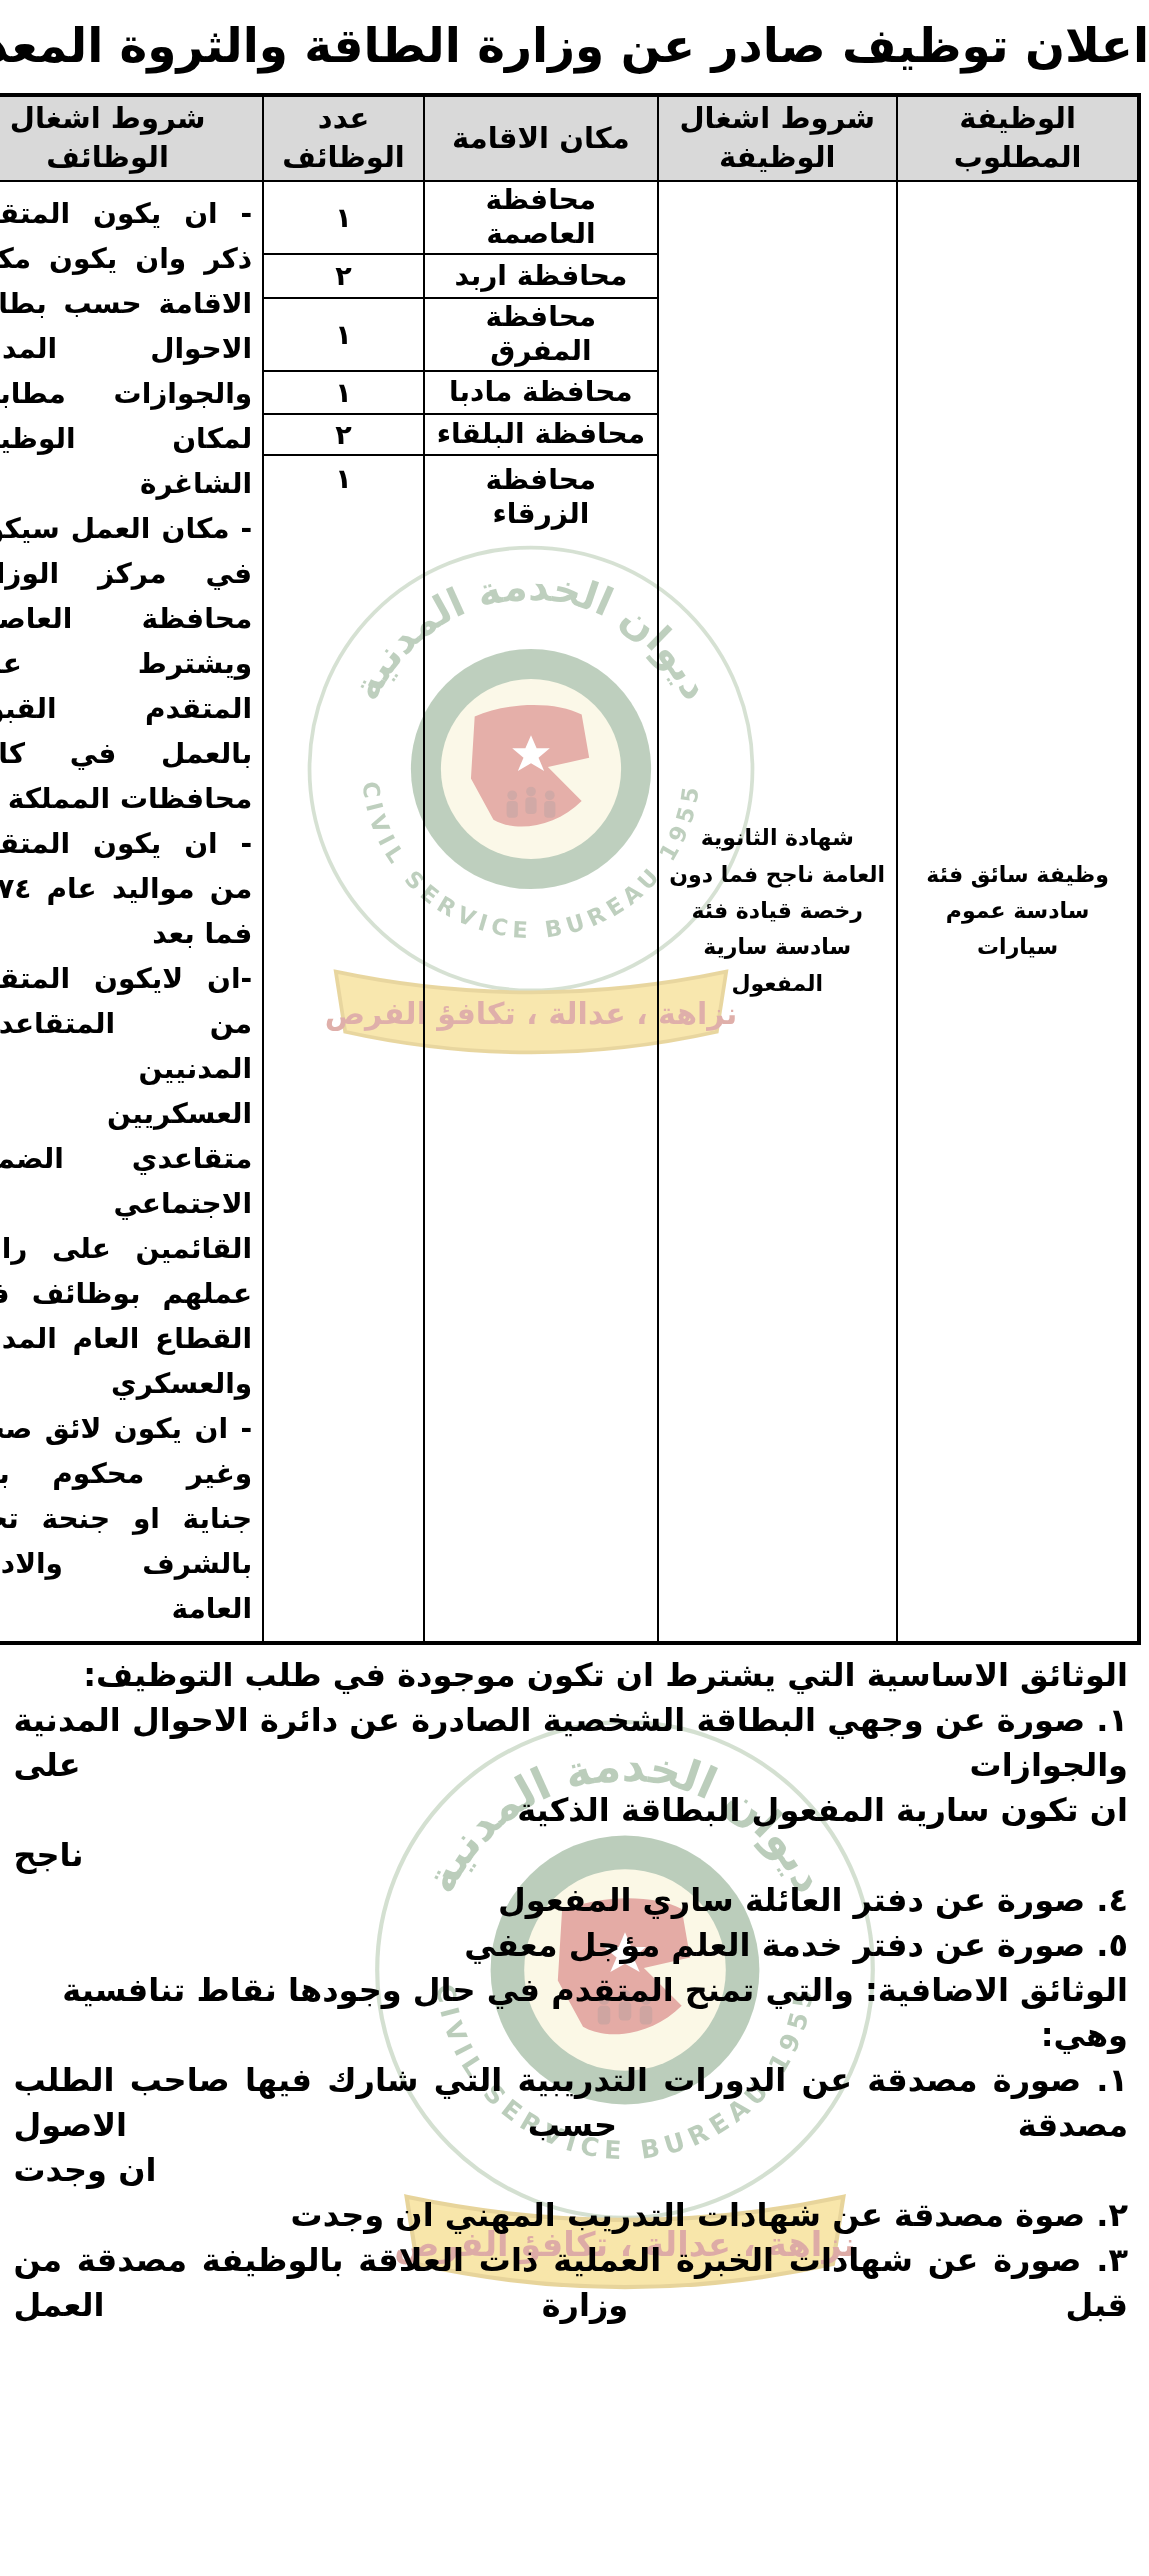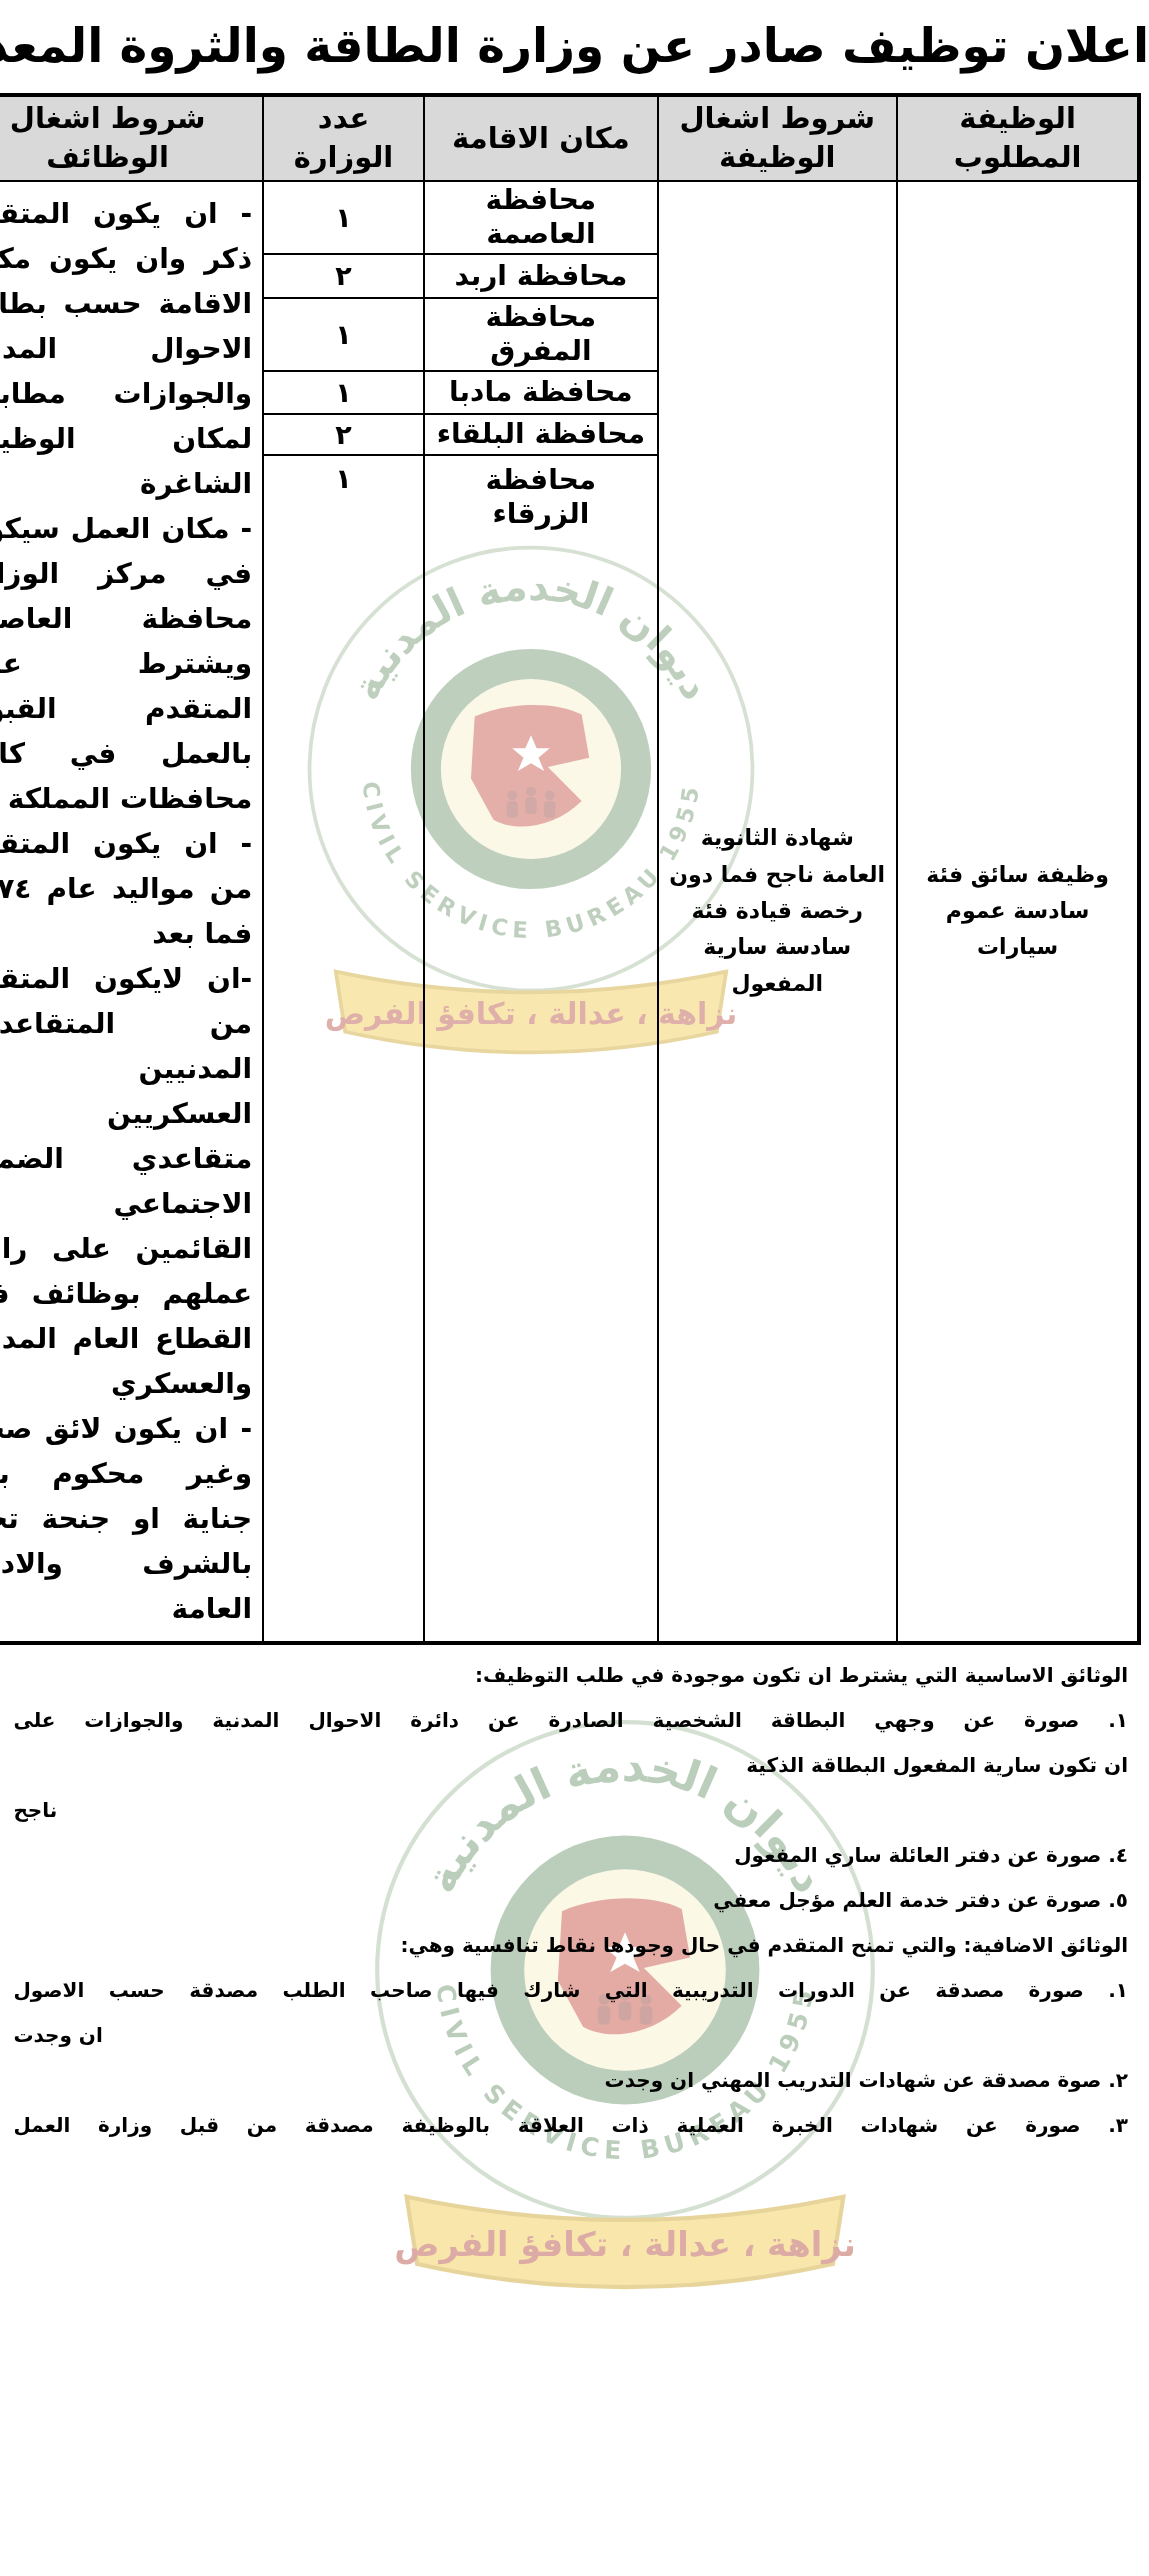--- a/index.html
+++ b/index.html
@@ -39,21 +39,21 @@
   td.top-align{vertical-align:top;padding-top:7.7px}
   td.job-cell,td.qual-cell{
     text-align:center;vertical-align:middle;font-size:22px;line-height:1.65;
   }
   td.req-cell{
     vertical-align:top;font-size:28px;line-height:45px;
     text-align:justify;padding:9.6px 9.6px;
   }
   td.req-cell p{margin:0}
   .bottom{margin:8.6px 21px 0 13.4px}
-  .bottom .ln{font-size:20px;line-height:45px}
+  .bottom .ln{font-size:32px;line-height:45px}
   svg text{font-family:"DejaVu Sans","Liberation Sans",sans-serif;font-weight:700}
 </style>
 </head>
 <body>
 
 <svg id="wm1" class="wm" viewBox="-130 -130 260 310">
   <g opacity="0.40">
     <defs>
       <path id="arcT1" d="M -90 0 A 90 90 0 0 1 90 0"></path>
       <path id="arcB1" d="M -90 0 A 90 90 0 0 0 90 0"></path>
@@ -108,21 +108,21 @@
 
   <h1 class="title">اعلان توظيف صادر عن وزارة الطاقة والثروة المعدنية</h1>
 
 
   <table class="jobs">
     <thead>
       <tr>
         <th style="width:224px">الوظيفة المطلوب</th>
         <th style="width:222px">شروط اشغال الوظيفة</th>
         <th style="width:216px">مكان الاقامة</th>
-        <th style="width:144px">عدد الوزارة</th>
+        <th style="width:144px">عدد الوظائف</th>
         <th style="width:293px">شروط اشغال الوظائف</th>
       </tr>
     </thead>
     <tbody>
       <tr class="row-1">
         <td class="job-cell" rowspan="6">وظيفة سائق فئة سادسة عموم سيارات</td>
         <td class="qual-cell" rowspan="6">
           <div>شهادة الثانوية العامة ناجح فما دون</div>
           <div>رخصة قيادة فئة سادسة سارية المفعول</div>
         </td>

